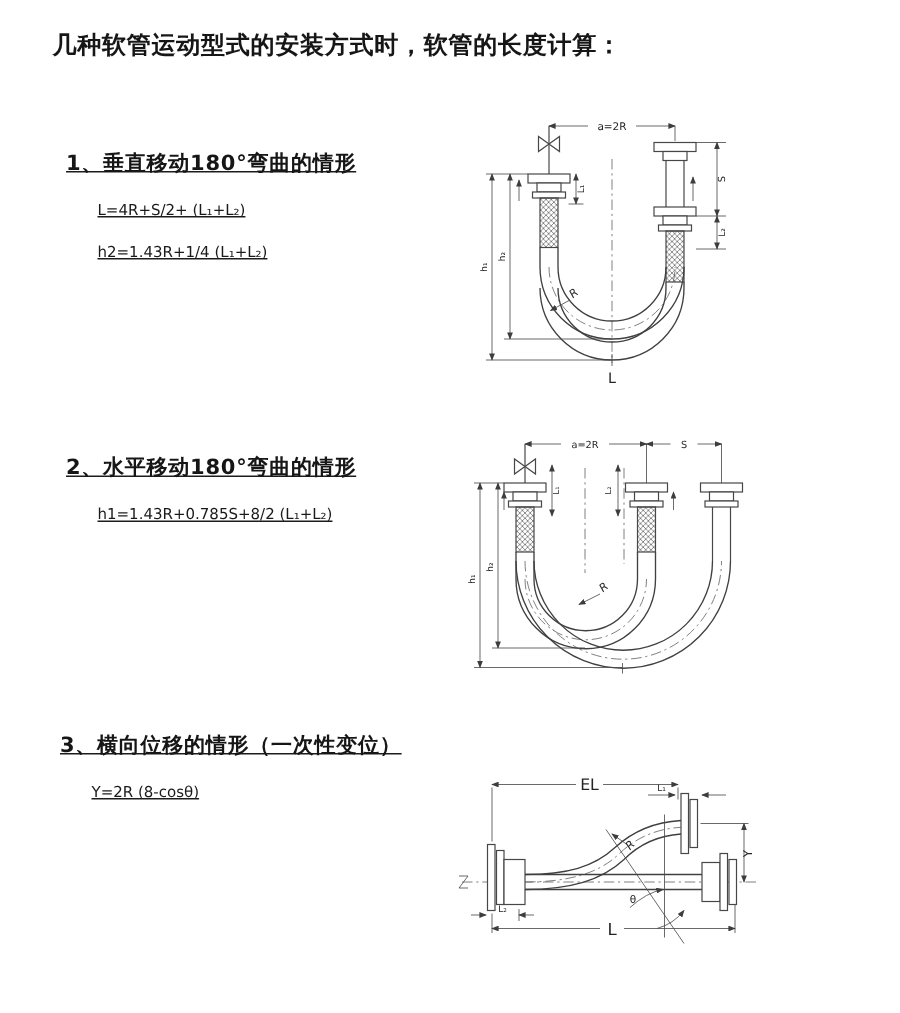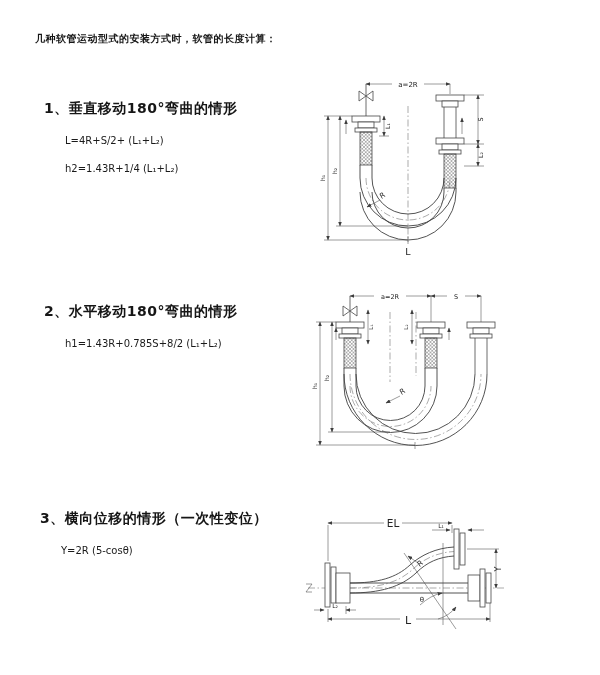--- a/index.html
+++ b/index.html
@@ -1,30 +1,30 @@
 <!DOCTYPE html>
 <html><head>
 <meta charset="utf-8">
 <style>
   * { margin:0; padding:0; box-sizing:border-box; }
   html,body { width:600px; height:675px; background:#ffffff; overflow:hidden; }
   body { position:relative; font-family:"DejaVu Sans","Liberation Sans",sans-serif; color:#1c1c1c; }
 
   .page-title{
-    position:absolute; left:35px; top:32px;
-    font-size:10px; font-weight:bold; letter-spacing:0.5px; color:#161616;
+    position:absolute; left:35px; top:20px;
+    font-size:16px; font-weight:bold; letter-spacing:0.5px; color:#161616;
   }
-  .section{ position:absolute; width:275px; }
+  .section{ position:absolute; width:275px;text-decoration:underline; }
   .sec-heading{ font-size:14px; font-weight:bold; color:#161616; letter-spacing:0.5px; margin-bottom:9px; }
   .formulas{ margin-left:21px; }
   .formula{ font-size:10px; line-height:28px; color:#1a1a1a; white-space:nowrap; }
 
   #sec1{ left:44px; top:100px; }
   #sec2{ left:44px; top:303px; }
-  #sec3{ left:40px; top:510px; }
+  #sec3{ left:40px; top:488px; }
 
   .diagram{ position:absolute; }
   #dia1{ left:308px; top:70px; }
   #dia2{ left:308px; top:286px; }
   #dia3{ left:300px; top:503px; }
 
   
   .ln  { stroke:#474747; stroke-width:0.8; fill:none; }      
   .hs  { stroke:#404040; stroke-width:0.9; fill:none; }      
   .dm  { stroke:#4a4a4a; stroke-width:0.55; fill:none; }     
@@ -49,21 +49,21 @@
 <div class="section" id="sec2">
   <div class="sec-heading">2、水平移动180°弯曲的情形</div>
   <div class="formulas">
     <div class="formula">h1=1.43R+0.785S+8/2 (L₁+L₂)</div>
   </div>
 </div>
 
 <div class="section" id="sec3">
   <div class="sec-heading">3、横向位移的情形（一次性变位）</div>
   <div class="formulas">
-    <div class="formula">Y=2R (5-cosθ)</div>
+    <div class="formula">Y=2R (8-cosθ)</div>
   </div>
 </div>
 
 <svg class="diagram" id="dia1" width="280" height="190" viewBox="0 0 280 190">
   <defs>
     <marker id="d1a" markerWidth="9" markerHeight="7" refX="8" refY="3.5" orient="auto-start-reverse">
       <path d="M0,0 L9,3.5 L0,7 z"></path>
     </marker>
     <pattern id="d1h" width="3.5" height="3.5" patternUnits="userSpaceOnUse">
       <path d="M0,3.5 L3.5,0 M0,0 L3.5,3.5" stroke="#6a6a6a" stroke-width="0.5"></path>

